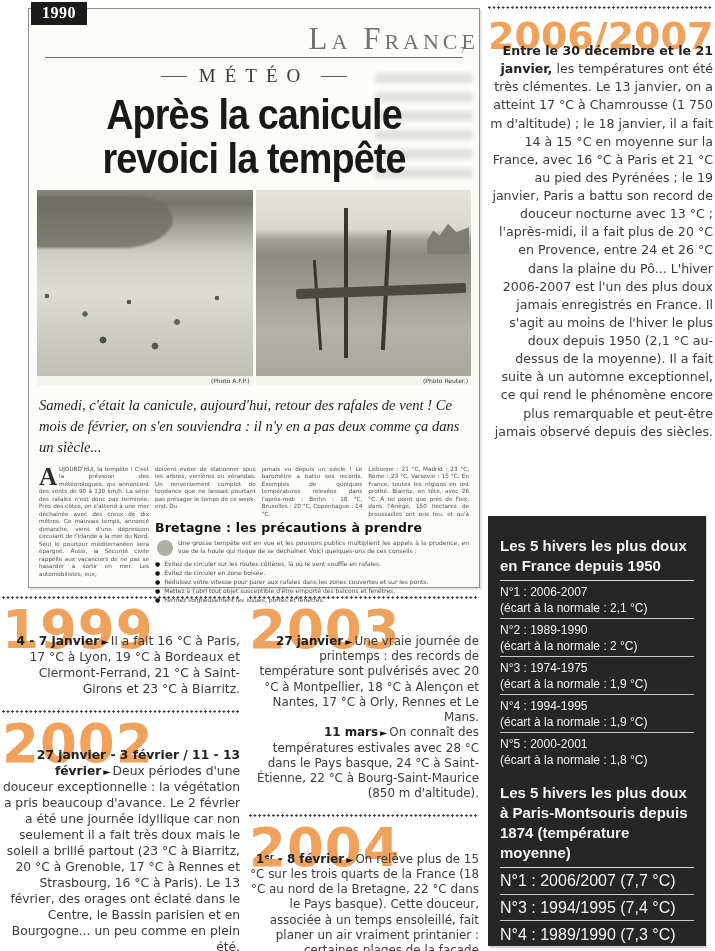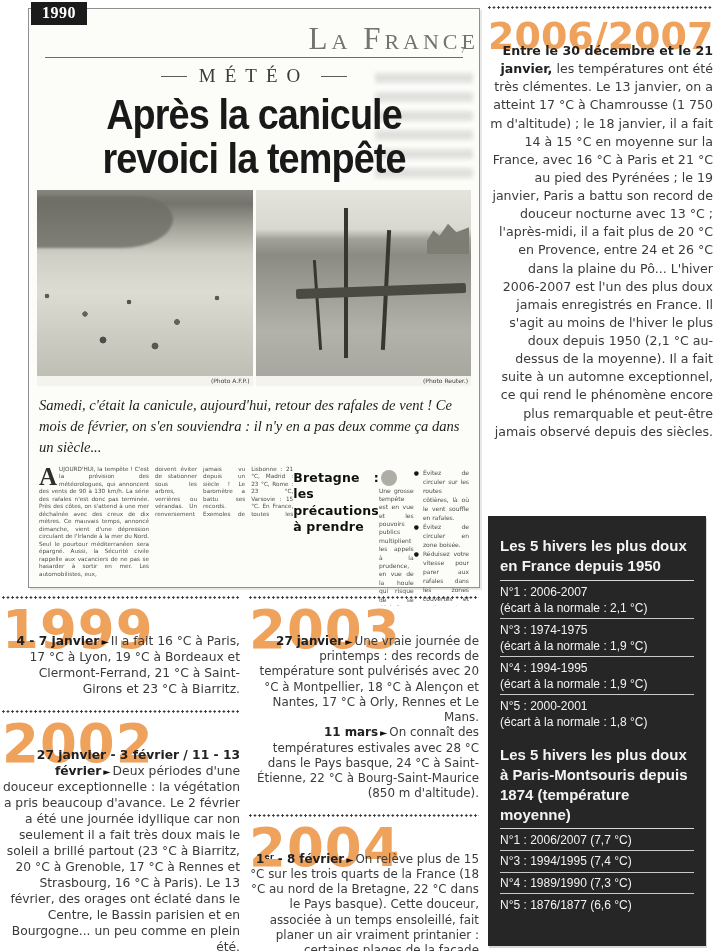--- a/index.html
+++ b/index.html
@@ -51,21 +51,21 @@
             clip-path:polygon(0 60%,15% 30%,30% 45%,50% 10%,70% 35%,100% 20%,100% 100%,0 100%);}
   .capstrip{position:absolute;left:0;right:0;bottom:0;height:10px;background:#f4f4ef;
             text-align:right;font-size:6px;line-height:10px;color:#3c3c3c;padding-right:3px;}
   .lede{margin:9px 10px 0;font-family:"Liberation Serif",serif;font-style:italic;
         font-size:14.6px;line-height:1.42;color:#1d1d1d;}
   .npbody{display:flex;gap:6px;margin:8px 10px 0;height:140px;overflow:hidden;
           font-size:5.7px;line-height:1.32;color:#4c4c4c;text-align:justify;}
   .npcol1{width:110px;flex:none;}
   .dropcap{float:left;font-size:25px;line-height:21px;font-family:"Liberation Serif",serif;
            font-weight:bold;margin:0 2px 0 0;color:#2e2e2e;}
-  .npright{flex:1;display:flex;flex-direction:row;min-width:0;}
+  .npright{flex:1;display:flex;flex-direction:column;min-width:0;}
   .npminis{display:flex;gap:6px;height:50px;overflow:hidden;}
   .npmini{flex:1;min-width:0;}
   .bret-head{margin-top:4px;font-size:12.5px;font-weight:800;color:#101010;letter-spacing:.2px;
              font-family:"DejaVu Sans",sans-serif;}
   .bret-intro{margin-top:3px;font-size:6px;line-height:1.4;overflow:hidden;}
   .bret-circle{float:left;width:16px;height:16px;border-radius:50%;background:#aeaea6;
                margin:1px 5px 1px 2px;}
   .bullets{margin-top:2px;}
   .bullet{display:flex;gap:4px;font-size:6px;line-height:1.5;}
   .bdot{flex:none;font-size:6px;color:#151515;}
@@ -91,21 +91,21 @@
 
   
   .bbox{position:absolute;left:488px;top:516px;width:218px;height:430px;background:#262626;
         color:#f3f3f3;padding:20px 12px 6px;box-sizing:border-box;overflow:hidden;
         font-family:"Liberation Sans",sans-serif;box-shadow:1px 2px 0 #d8d8d4;}
   .btitle{font-size:15px;font-weight:bold;line-height:1.32;padding-bottom:4px;
           border-bottom:1px solid #d8d8d8;}
   .btitle2{margin-top:13px;}
   .b-entry{padding:3px 0 2px;border-bottom:1px solid #c9c9c9;font-size:12px;line-height:1.34;}
   .b-entry.last{border-bottom:none;}
-  .b2-entry{padding:2.5px 0 2px;border-bottom:1px solid #c9c9c9;font-size:12px;line-height:1.34;}
+  .b2-entry{padding:2.5px 0 2px;border-bottom:1px solid #c9c9c9;font-size:16px;line-height:1.34;}
   .b2-entry.last{border-bottom:none;}
 </style>
 </head>
 <body>
 
 <div class="clipping">
   <div class="tag1990">1990</div>
   <div class="masthead">La France</div>
   <div class="pageno">7</div>
   <div class="mastrule"></div>
@@ -189,20 +189,24 @@
   </div>
 </div>
 
 <div class="bbox">
   <div class="btitle">Les 5 hivers les plus doux en France depuis 1950</div>
   <div class="b-entry">
     <div>N°1 : 2006-2007</div>
     <div>(écart à la normale : 2,1 °C)</div>
   </div>
   <div class="b-entry">
+    <div>N°2 : 1989-1990</div>
+    <div>(écart à la normale : 2 °C)</div>
+  </div>
+  <div class="b-entry">
     <div>N°3 : 1974-1975</div>
     <div>(écart à la normale : 1,9 °C)</div>
   </div>
   <div class="b-entry">
     <div>N°4 : 1994-1995</div>
     <div>(écart à la normale : 1,9 °C)</div>
   </div>
   <div class="b-entry last">
     <div>N°5 : 2000-2001</div>
     <div>(écart à la normale : 1,8 °C)</div>

